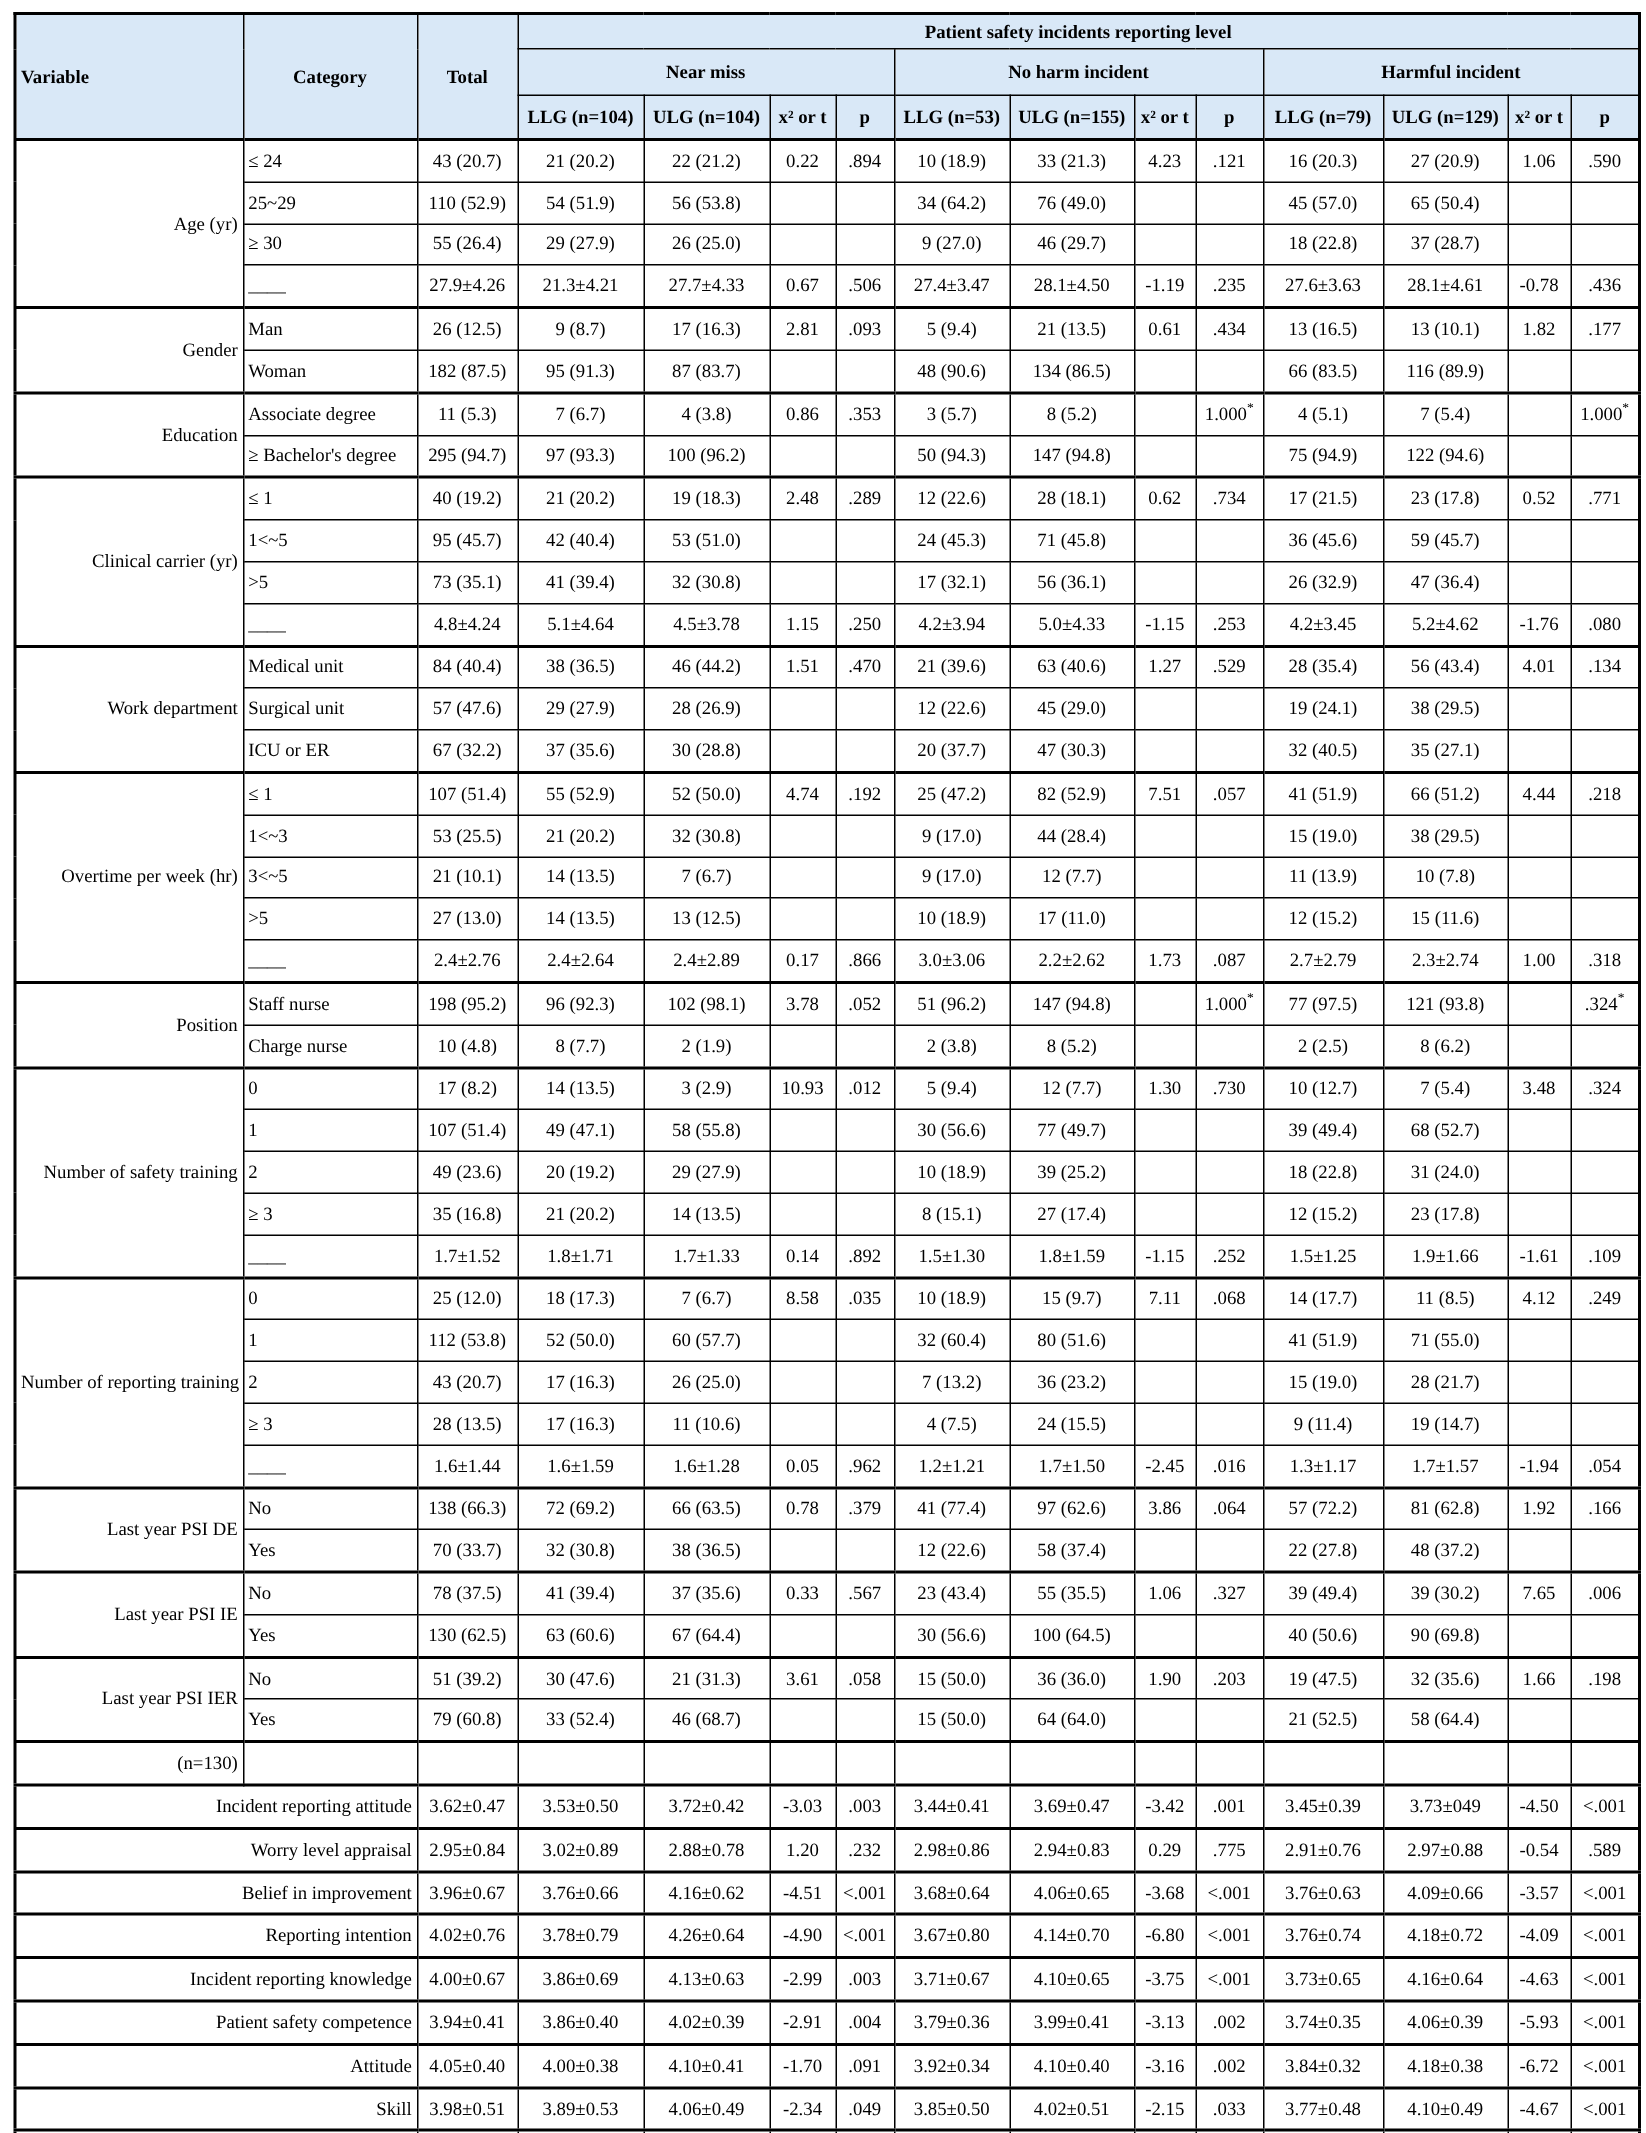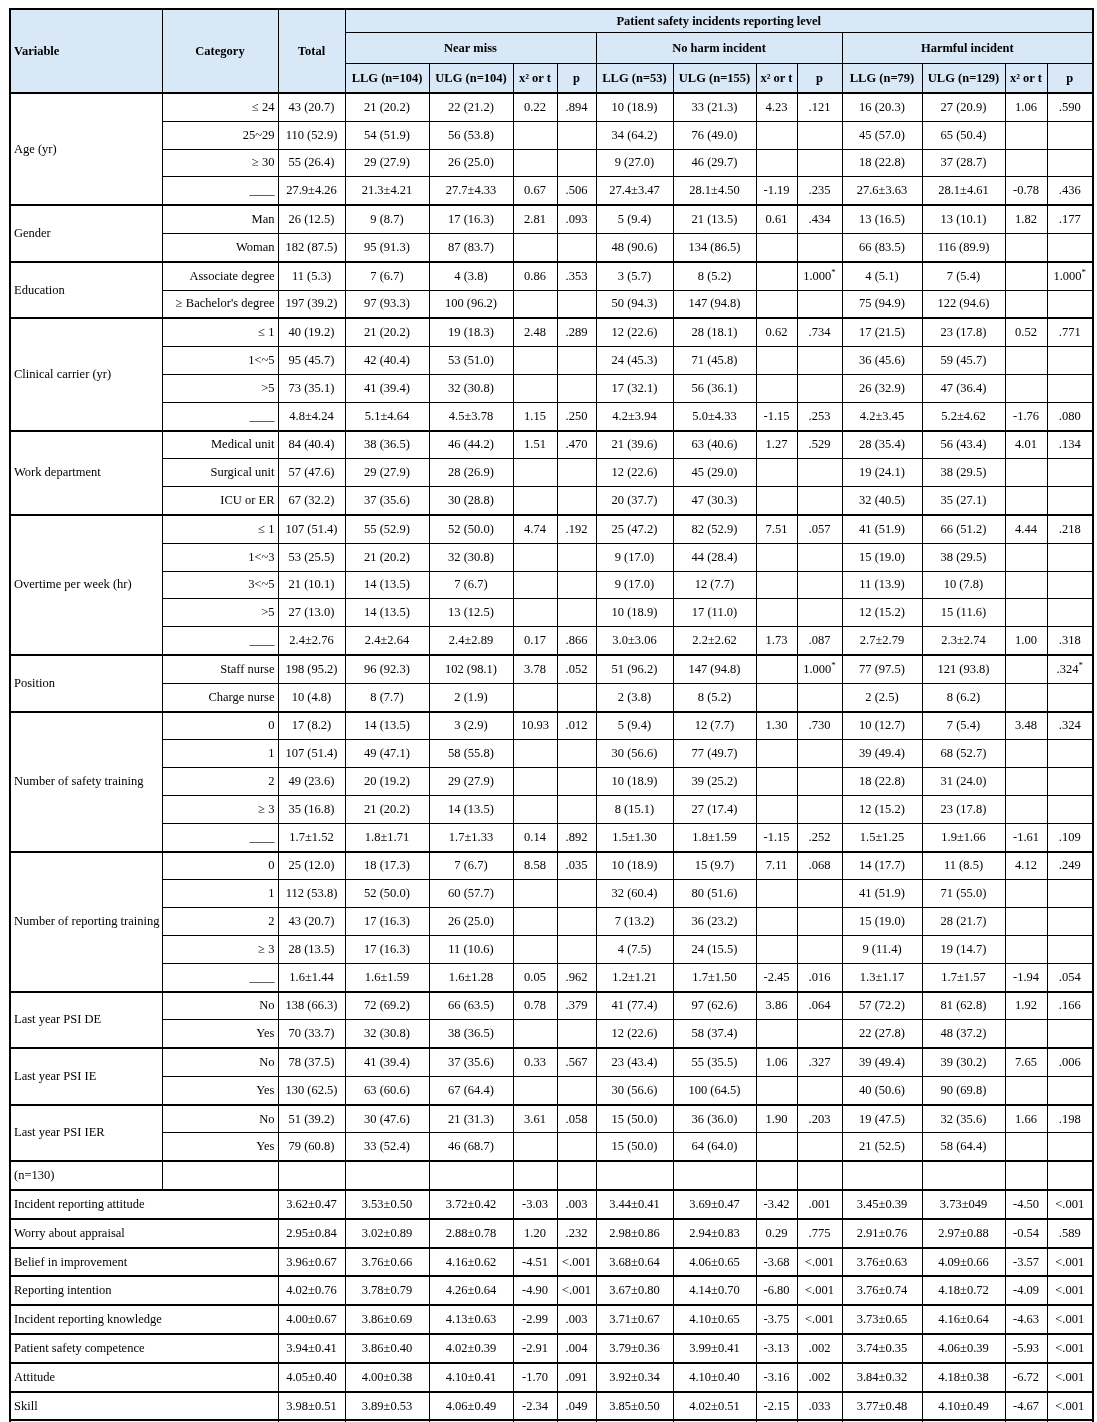--- a/index.html
+++ b/index.html
@@ -27,22 +27,22 @@
   }
   thead th{
     background:var(--header-bg);
     font-weight:bold;
     text-align:center;
   }
   thead tr.h1 th{height:20px;}
   thead tr.h2 th{height:28px;}
   thead tr.h3 th{height:26px;}
   tbody td{height:24.8px;background:#ffffff;}
-  .var-cell{text-align:left;vertical-align:middle;}
-  .cat-cell{text-align:right;}
+  .var-cell{text-align:right;vertical-align:middle;}
+  .cat-cell{text-align:left;}
   th.variable-h{text-align:left;margin-left:12px;}
   .group-start{border-top:2px solid var(--border);}
   thead{border-bottom:2px solid var(--border);}
   sup{font-size:9px;vertical-align:super;line-height:0;}
 </style>
 </head>
 <body>
 
 <div class="page">
   <table>
@@ -201,21 +201,21 @@
           <td class="group-start">8 (5.2)</td>
           <td class="group-start"></td>
           <td class="group-start"><span>1.000</span><sup>*</sup></td>
           <td class="group-start">4 (5.1)</td>
           <td class="group-start">7 (5.4)</td>
           <td class="group-start"></td>
           <td class="group-start"><span>1.000</span><sup>*</sup></td>
         </tr>
         <tr>
           <td class="cat-cell">≥ Bachelor's degree</td>
-          <td>197 (39.2)</td>
+          <td>295 (94.7)</td>
           <td>97 (93.3)</td>
           <td>100 (96.2)</td>
           <td></td>
           <td></td>
           <td>50 (94.3)</td>
           <td>147 (94.8)</td>
           <td></td>
           <td></td>
           <td>75 (94.9)</td>
           <td>122 (94.6)</td>
@@ -738,21 +738,21 @@
           <td class="group-start">3.44±0.41</td>
           <td class="group-start">3.69±0.47</td>
           <td class="group-start">-3.42</td>
           <td class="group-start">.001</td>
           <td class="group-start">3.45±0.39</td>
           <td class="group-start">3.73±049</td>
           <td class="group-start">-4.50</td>
           <td class="group-start">&lt;.001</td>
         </tr>
         <tr>
-          <td class="var-cell group-start" rowspan="1" colspan="2">Worry about appraisal</td>
+          <td class="var-cell group-start" rowspan="1" colspan="2">Worry level appraisal</td>
           <td class="group-start">2.95±0.84</td>
           <td class="group-start">3.02±0.89</td>
           <td class="group-start">2.88±0.78</td>
           <td class="group-start">1.20</td>
           <td class="group-start">.232</td>
           <td class="group-start">2.98±0.86</td>
           <td class="group-start">2.94±0.83</td>
           <td class="group-start">0.29</td>
           <td class="group-start">.775</td>
           <td class="group-start">2.91±0.76</td>

